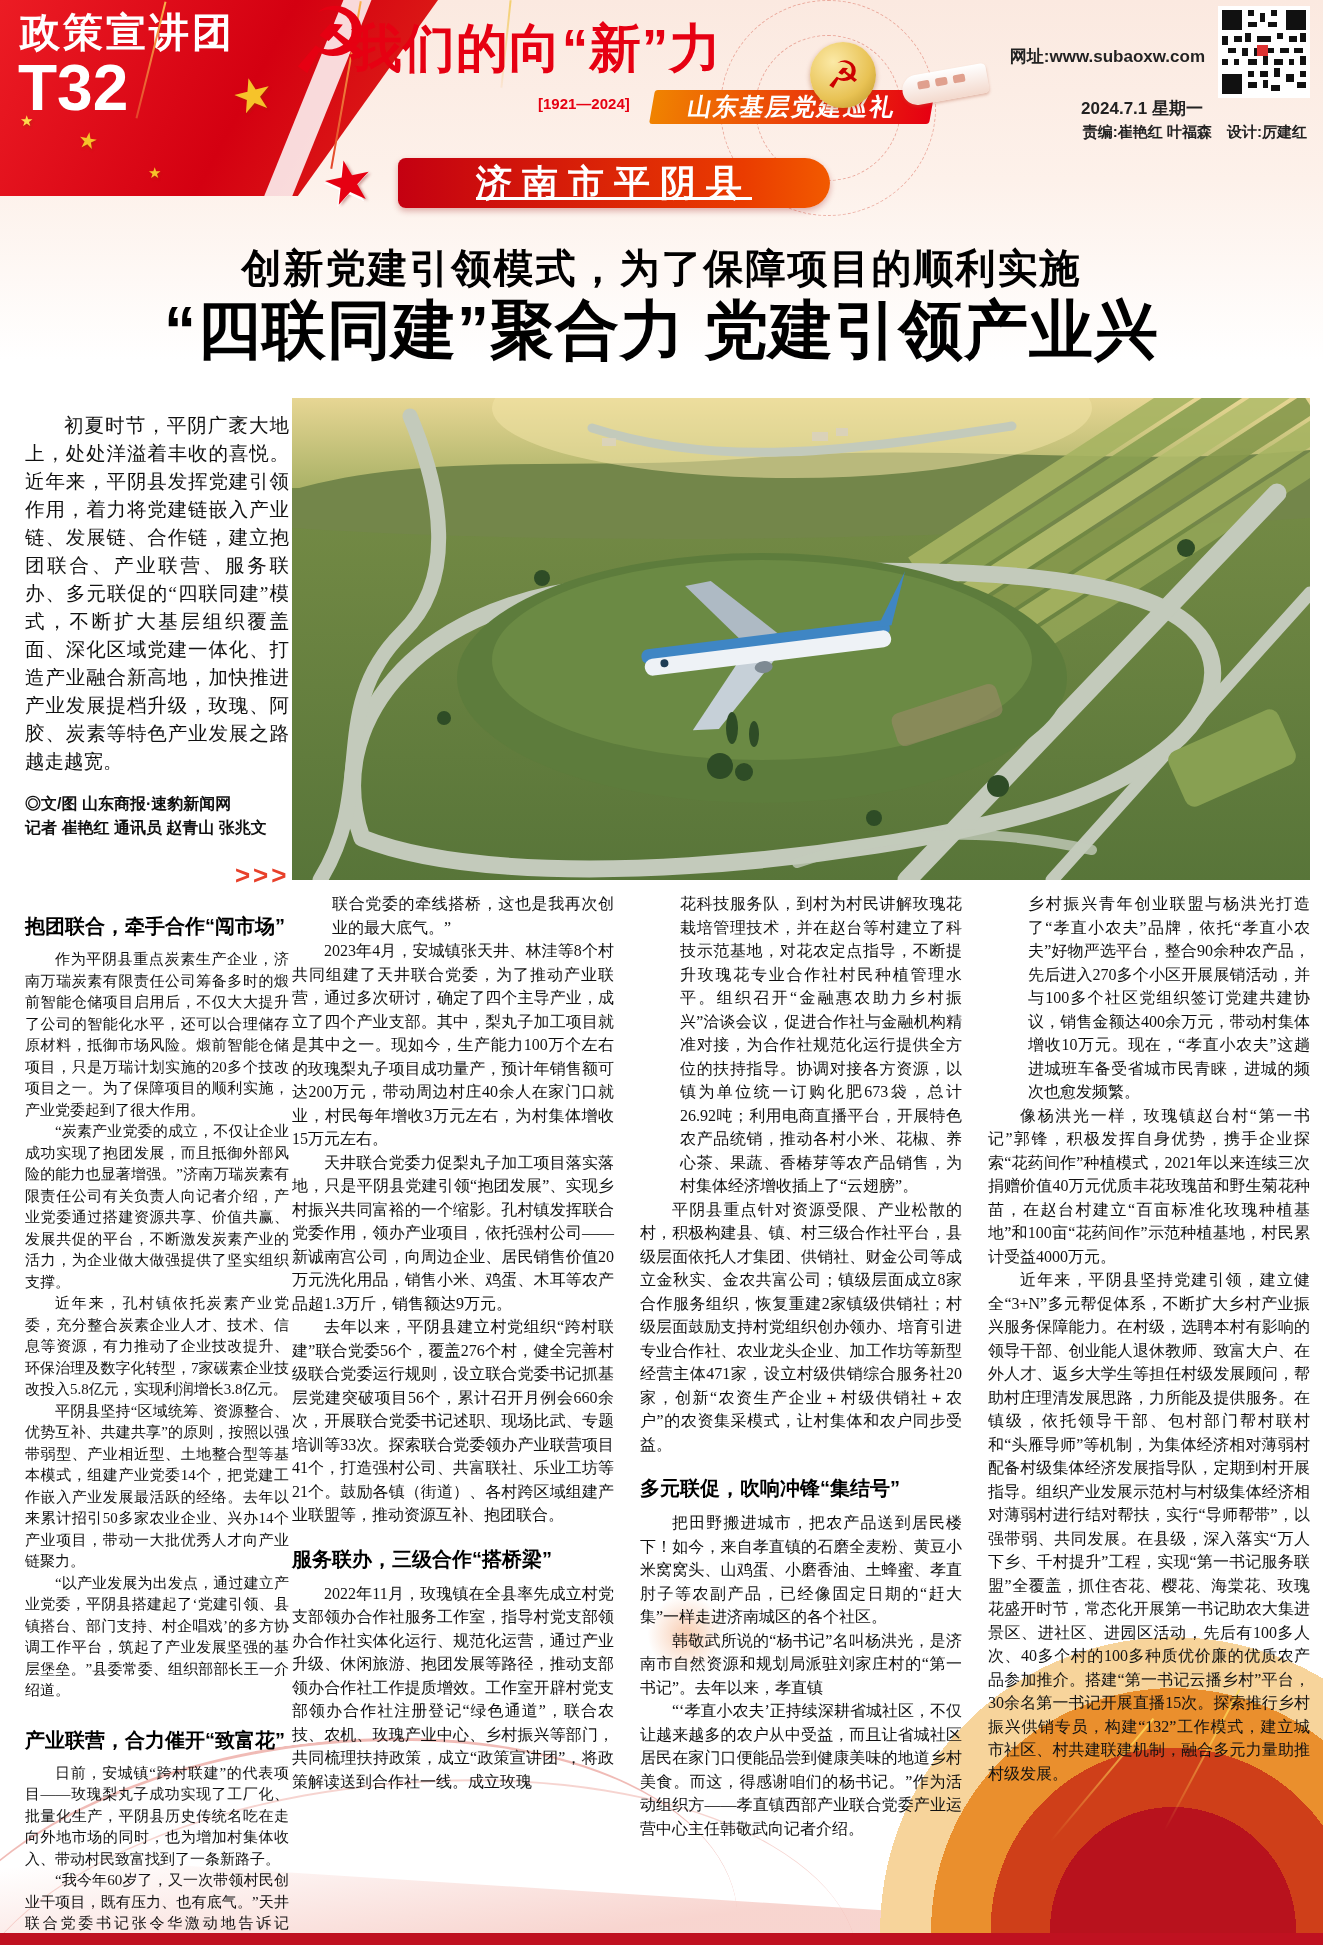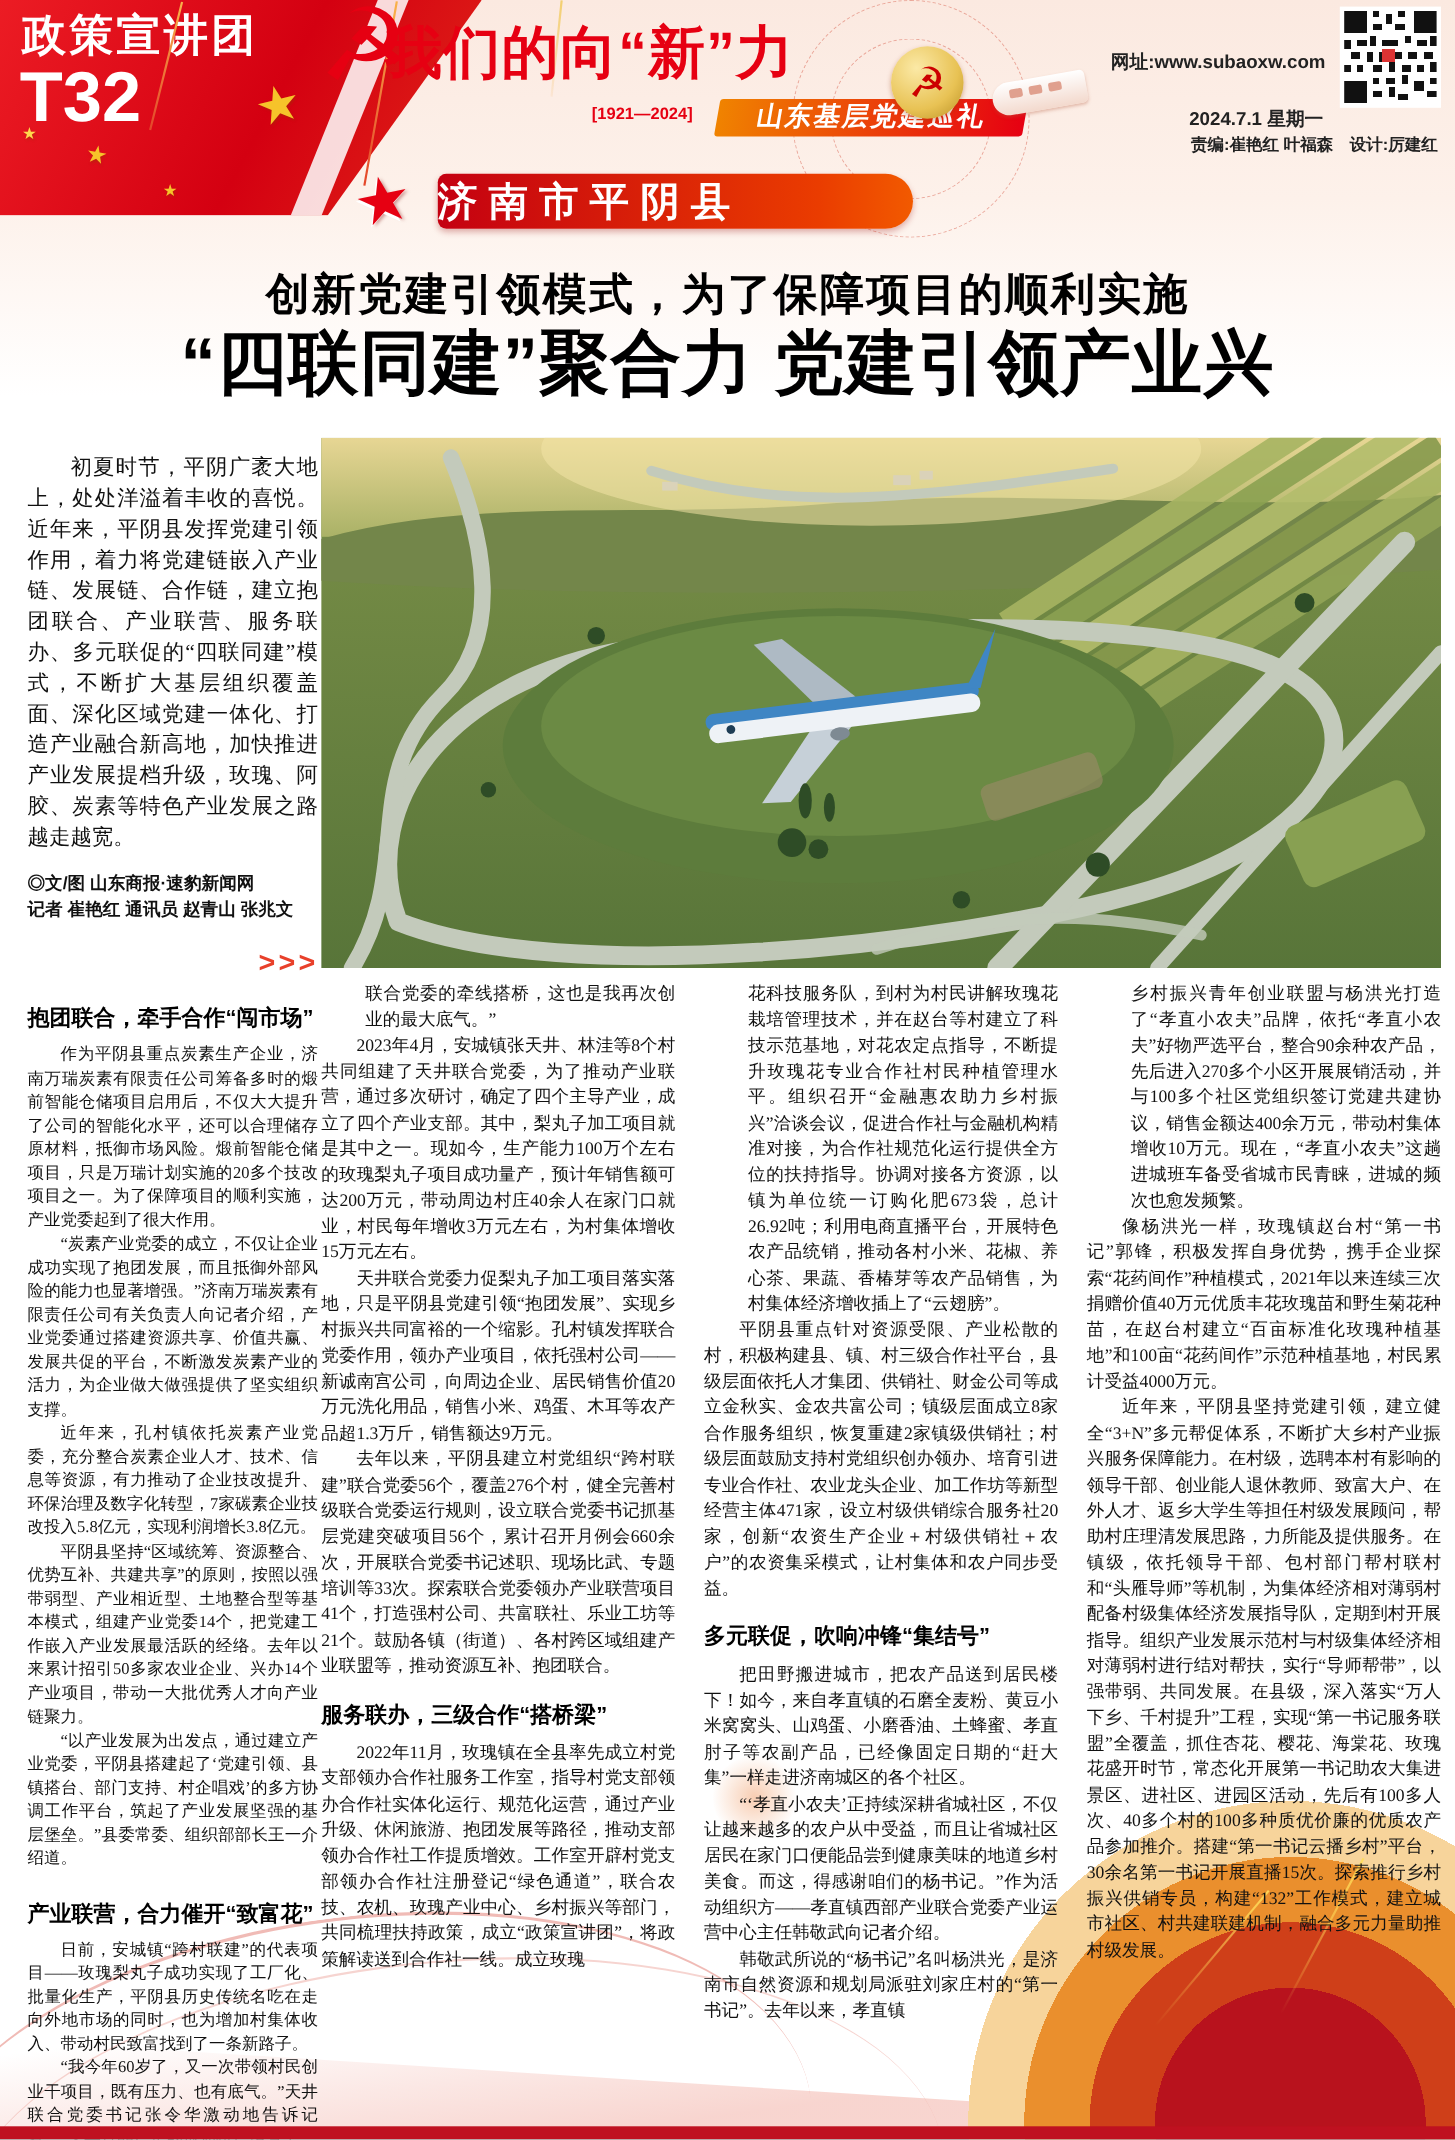--- a/index.html
+++ b/index.html
@@ -53,22 +53,22 @@
   
   .qr { position:absolute; right:13px; top:6px; width:92px; height:92px; z-index:2; background:#fff; padding:4px; }
   .url { position:absolute; right:118px; top:48px; z-index:2; font:600 17px/1 "Liberation Sans",sans-serif; color:#222; }
   .dateline { position:absolute; right:120px; top:100px; z-index:2; font:700 17px/1 "Liberation Sans",sans-serif; color:#222; }
   .editors  { position:absolute; right:16px;  top:124px; z-index:2; font:600 15px/1 "Liberation Sans",sans-serif; color:#222;margin-left:40px; }
   
   .badge-star { position:absolute; left:322px; top:148px; z-index:3; font-size:58px; color:#e60012;
     text-shadow:-2px 2px 0 #fff, 2px 2px 3px rgba(120,0,0,.35); transform:rotate(-12deg); }
   .badge-box { position:absolute; left:398px; top:158px; width:432px; height:50px; z-index:2;
     background:linear-gradient(90deg,#c40011,#ea3c00 80%,#f25a00); border-radius:8px 26px 26px 8px;
-    color:#fff; font:800 36px/50px "Liberation Sans",sans-serif; letter-spacing:10px;
-    box-shadow:0 3px 6px rgba(150,0,0,.3); }
+    color:#fff; font:800 36px/50px "Liberation Sans",sans-serif; text-align:center; letter-spacing:10px;
+    box-shadow:0 3px 6px rgba(150,0,0,.3);text-decoration:underline; }
   
   .kicker { position:absolute; left:60px; top:246px; width:1203px; z-index:2; text-align:center;
     font:900 40px/1.1 "Liberation Sans",sans-serif; color:#000; letter-spacing:2px; }
   .mainhead { position:absolute; left:10px; top:294px; width:1303px; z-index:2; text-align:center;
     font:900 64px/1.15 "Liberation Sans",sans-serif; color:#000; letter-spacing:1px; }
   
   .col1 { position:absolute; left:25px; top:412px; width:264px; z-index:2; }
   .intro { font-size:19.5px; line-height:28px; text-align:justify; text-indent:2em; }
   .byline { margin-top:16px; text-align:left; font:700 16px/24px "Liberation Sans",sans-serif; }
   .marker { margin-top:22px; text-align:right; color:#e8402a; font:900 italic 26px/1 "Liberation Sans",sans-serif; letter-spacing:3px; }
@@ -279,22 +279,22 @@
         <p class="para">天井联合党委力促梨丸子加工项目落实落地，只是平阴县党建引领“抱团发展”、实现乡村振兴共同富裕的一个缩影。孔村镇发挥联合党委作用，领办产业项目，依托强村公司——新诚南宫公司，向周边企业、居民销售价值20万元洗化用品，销售小米、鸡蛋、木耳等农产品超1.3万斤，销售额达9万元。</p>
         <p class="para">去年以来，平阴县建立村党组织“跨村联建”联合党委56个，覆盖276个村，健全完善村级联合党委运行规则，设立联合党委书记抓基层党建突破项目56个，累计召开月例会660余次，开展联合党委书记述职、现场比武、专题培训等33次。探索联合党委领办产业联营项目41个，打造强村公司、共富联社、乐业工坊等21个。鼓励各镇（街道）、各村跨区域组建产业联盟等，推动资源互补、抱团联合。</p>
         <h3 class="col-h">服务联办，三级合作“搭桥梁”</h3>
         <p class="para">2022年11月，玫瑰镇在全县率先成立村党支部领办合作社服务工作室，指导村党支部领办合作社实体化运行、规范化运营，通过产业升级、休闲旅游、抱团发展等路径，推动支部领办合作社工作提质增效。工作室开辟村党支部领办合作社注册登记“绿色通道”，联合农技、农机、玫瑰产业中心、乡村振兴等部门，共同梳理扶持政策，成立“政策宣讲团”，将政策解读送到合作社一线。成立玫瑰</p>
       </div>
       <div class="colx">
         <p class="cont">花科技服务队，到村为村民讲解玫瑰花栽培管理技术，并在赵台等村建立了科技示范基地，对花农定点指导，不断提升玫瑰花专业合作社村民种植管理水平。组织召开“金融惠农助力乡村振兴”洽谈会议，促进合作社与金融机构精准对接，为合作社规范化运行提供全方位的扶持指导。协调对接各方资源，以镇为单位统一订购化肥673袋，总计26.92吨；利用电商直播平台，开展特色农产品统销，推动各村小米、花椒、养心茶、果蔬、香椿芽等农产品销售，为村集体经济增收插上了“云翅膀”。</p>
         <p class="para">平阴县重点针对资源受限、产业松散的村，积极构建县、镇、村三级合作社平台，县级层面依托人才集团、供销社、财金公司等成立金秋实、金农共富公司；镇级层面成立8家合作服务组织，恢复重建2家镇级供销社；村级层面鼓励支持村党组织创办领办、培育引进专业合作社、农业龙头企业、加工作坊等新型经营主体471家，设立村级供销综合服务社20家，创新“农资生产企业＋村级供销社＋农户”的农资集采模式，让村集体和农户同步受益。</p>
         <h3 class="col-h">多元联促，吹响冲锋“集结号”</h3>
         <p class="para">把田野搬进城市，把农产品送到居民楼下！如今，来自孝直镇的石磨全麦粉、黄豆小米窝窝头、山鸡蛋、小磨香油、土蜂蜜、孝直肘子等农副产品，已经像固定日期的“赶大集”一样走进济南城区的各个社区。</p>
+        <p class="para">韩敬武所说的“杨书记”名叫杨洪光，是济南市自然资源和规划局派驻刘家庄村的“第一书记”。去年以来，孝直镇</p>
         <p class="para">“‘孝直小农夫’正持续深耕省城社区，不仅让越来越多的农户从中受益，而且让省城社区居民在家门口便能品尝到健康美味的地道乡村美食。而这，得感谢咱们的杨书记。”作为活动组织方——孝直镇西部产业联合党委产业运营中心主任韩敬武向记者介绍。</p>
-        <p class="para">韩敬武所说的“杨书记”名叫杨洪光，是济南市自然资源和规划局派驻刘家庄村的“第一书记”。去年以来，孝直镇</p>
       </div>
       <div class="colx">
         <p class="cont">乡村振兴青年创业联盟与杨洪光打造了“孝直小农夫”品牌，依托“孝直小农夫”好物严选平台，整合90余种农产品，先后进入270多个小区开展展销活动，并与100多个社区党组织签订党建共建协议，销售金额达400余万元，带动村集体增收10万元。现在，“孝直小农夫”这趟进城班车备受省城市民青睐，进城的频次也愈发频繁。</p>
         <p class="para">像杨洪光一样，玫瑰镇赵台村“第一书记”郭锋，积极发挥自身优势，携手企业探索“花药间作”种植模式，2021年以来连续三次捐赠价值40万元优质丰花玫瑰苗和野生菊花种苗，在赵台村建立“百亩标准化玫瑰种植基地”和100亩“花药间作”示范种植基地，村民累计受益4000万元。</p>
         <p class="para">近年来，平阴县坚持党建引领，建立健全“3+N”多元帮促体系，不断扩大乡村产业振兴服务保障能力。在村级，选聘本村有影响的领导干部、创业能人退休教师、致富大户、在外人才、返乡大学生等担任村级发展顾问，帮助村庄理清发展思路，力所能及提供服务。在镇级，依托领导干部、包村部门帮村联村和“头雁导师”等机制，为集体经济相对薄弱村配备村级集体经济发展指导队，定期到村开展指导。组织产业发展示范村与村级集体经济相对薄弱村进行结对帮扶，实行“导师帮带”，以强带弱、共同发展。在县级，深入落实“万人下乡、千村提升”工程，实现“第一书记服务联盟”全覆盖，抓住杏花、樱花、海棠花、玫瑰花盛开时节，常态化开展第一书记助农大集进景区、进社区、进园区活动，先后有100多人次、40多个村的100多种质优价廉的优质农产品参加推介。搭建“第一书记云播乡村”平台，30余名第一书记开展直播15次。探索推行乡村振兴供销专员，构建“132”工作模式，建立城市社区、村共建联建机制，融合多元力量助推村级发展。</p>
       </div>
     </div>
   </div>
 
   <div class="peach"></div>

